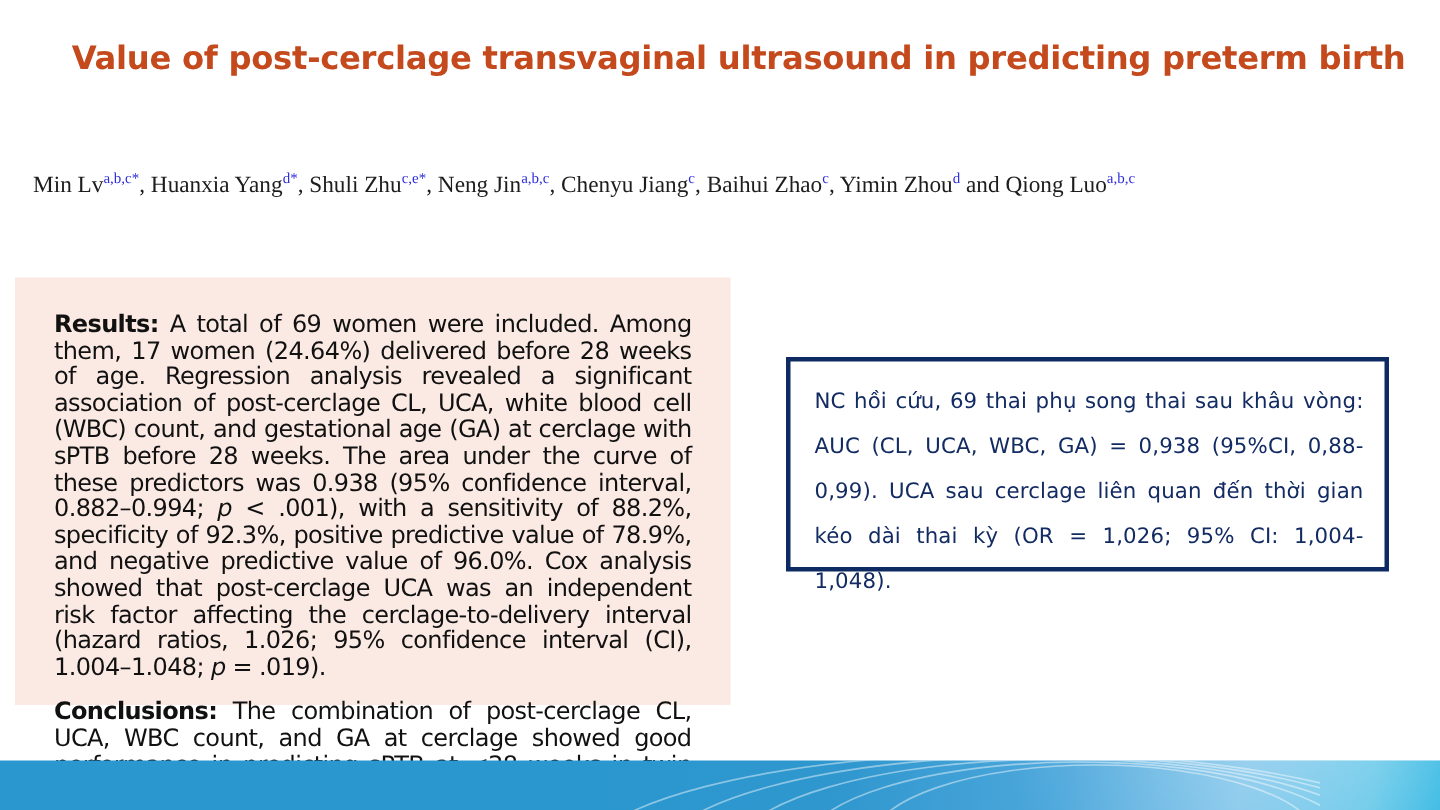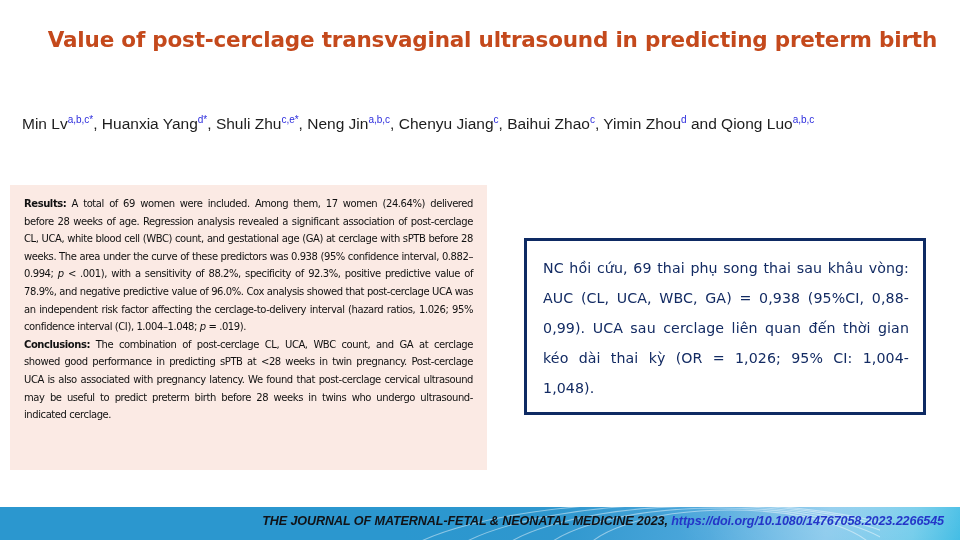--- a/index.html
+++ b/index.html
@@ -34,21 +34,21 @@
     white-space: nowrap;
   }
 
   
   #author-list {
     position: absolute;
     left: 22px;
     top: 112px;
     width: 910px;
     color: #1d1d1d;
-    font-family: Liberation Sans, sans-serif;
+    font-family: Liberation Serif, serif;
     font-size: 15.5px;
     line-height: 23px;
   }
   #author-list sup {
     color: #2d2ddd;
     font-size: 10px;
     vertical-align: super;
     line-height: 0;
   }
   .au-name { white-space: nowrap; }
@@ -60,37 +60,37 @@
     top: 185px;
     width: 477px;
     height: 285px;
     background: #FBEAE4;
     box-sizing: border-box;
     padding: 10px 14px 8px 14px;
   }
   #abstract-panel .abs-para {
     color: #111111;
     font-family: "DejaVu Sans", sans-serif;
-    font-size: 10px;
+    font-size: 16px;
     line-height: 17.6px;
     text-align: justify;
-    margin: 0;
+    margin: 12px;
     letter-spacing: -0.42px;
   }
   #abstract-panel .abs-para + .abs-para { margin-top: 0px; }
   .abs-head { font-weight: bold; }
   .abs-ital { font-style: italic; }
 
   
   #summary-box {
     position: absolute;
     left: 524px;
     top: 238px;
     width: 402px;
-    height: 177px;
+    height: 143px;
     border: 3px solid #0E2A63;
     box-sizing: border-box;
     background: #ffffff;
     padding: 12px 14px 10px 16px;
   }
   #summary-box .sum-text {
     color: #132B63;
     font-family: "DejaVu Sans", sans-serif;
     font-size: 14.2px;
     line-height: 30px;
@@ -182,16 +182,13 @@
   <svg id="footer-arcs" viewBox="0 0 760 96" preserveAspectRatio="none">
     <g fill="none" stroke="#ffffff" stroke-width="1.1">
       <ellipse cx="610" cy="66" rx="150" ry="52"></ellipse>
       <ellipse cx="600" cy="70" rx="185" ry="58"></ellipse>
       <ellipse cx="588" cy="74" rx="220" ry="64"></ellipse>
       <ellipse cx="575" cy="78" rx="258" ry="70"></ellipse>
       <ellipse cx="560" cy="82" rx="296" ry="76"></ellipse>
     </g>
   </svg>
   <div id="footer-swoosh"></div>
-  <div id="footer-text">
-    <span id="footer-journal">THE JOURNAL OF MATERNAL-FETAL &amp; NEONATAL MEDICINE 2023,</span><a id="footer-doi" href="#" style="text-decoration:none;"> https://doi.org/10.1080/14767058.2023.2266545</a>
-  </div>
 </div>
 
 </body></html>

